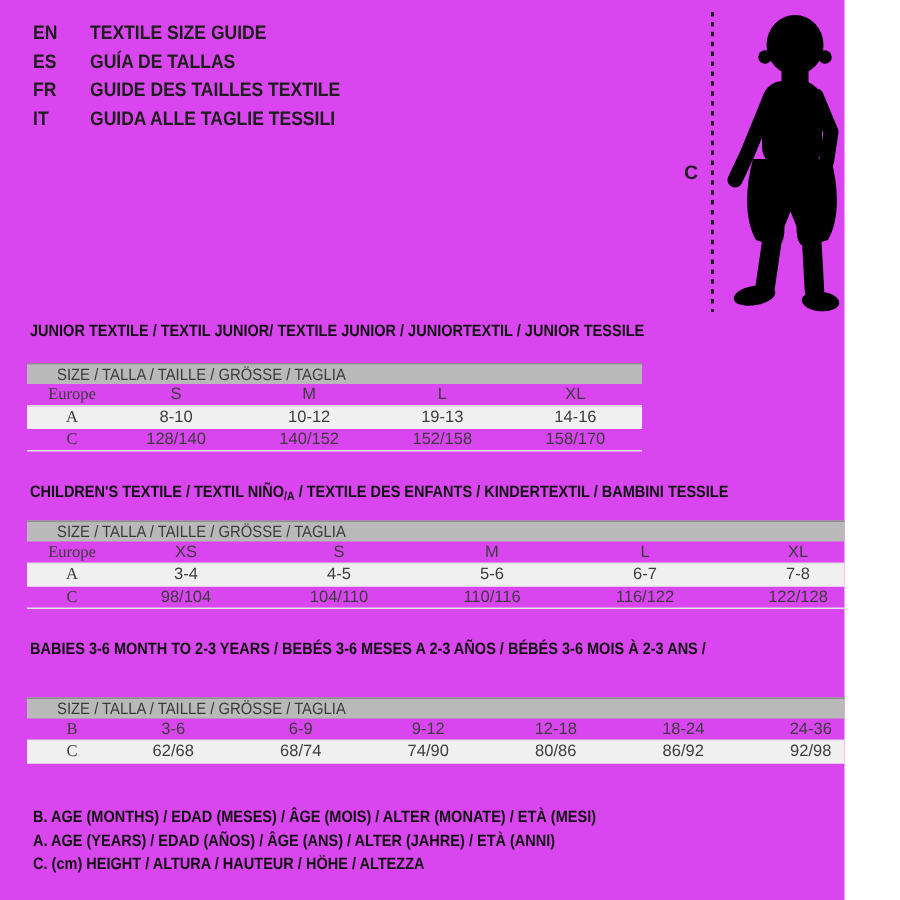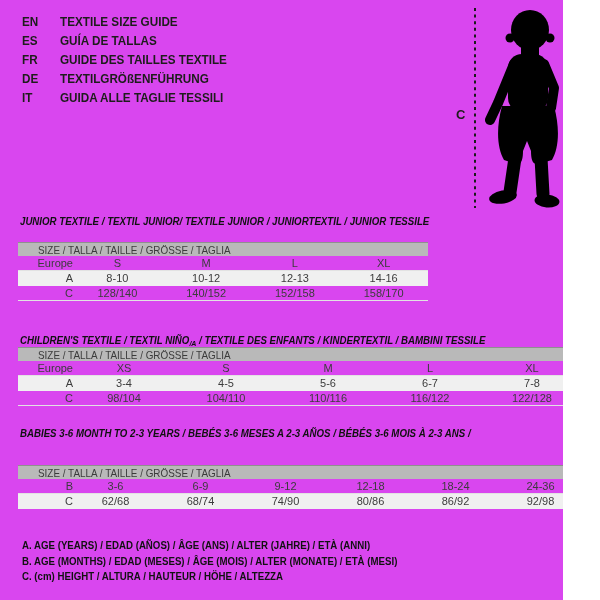--- a/index.html
+++ b/index.html
@@ -15,35 +15,35 @@
   .lang-row { display:flex; height:19px; align-items:center; font-size:13px; font-weight:700; }
   .lang-code { width:38px; flex:0 0 38px; }
   .lang-text { flex:1; }
 
   
   .dash-line { position:absolute; left:473px; top:8px; }
   .c-label { position:absolute; left:456px; top:107px; font-size:13px; font-weight:700; }
   .baby { position:absolute; left:481px; top:8px; }
 
   
-  .tbl-title { position:absolute; left:20px; font-size:11px; font-weight:700; color:#111;font-style:italic; }
+  .tbl-title { position:absolute; left:20px; font-size:11px; font-weight:700; color:#111; }
   .tbl-title .line { display:block; height:16px; line-height:16px; }
   .table { position:absolute; left:18px; }
   .size-bar {
     height:14px; background:#b9b9b9; border-top:1px solid #8f8f8f;
     display:flex; align-items:center; padding-left:20px; box-sizing:border-box;
     font-size:11px; font-weight:400; color:#3b3b3b;
   }
   .trow {
     display:flex; height:15px; align-items:center; box-sizing:border-box;
     font-size:11px; color:#3c3c3c; border-bottom:1px solid #e2e2e2;
   }
   .trow.shaded { background:#f0f0f0; border-bottom:1px solid #f0f0f0; }
   .cell { flex:1; text-align:center; }
-  .cell.lbl { flex:0 0 55px; text-align:right; padding-left:5px; box-sizing:border-box; }
+  .cell.lbl { flex:0 0 55px; text-align:center; padding-left:5px; box-sizing:border-box;font-family:Liberation Serif, serif; }
   .sub { font-size:8px; vertical-align:-2px; }
 
   
   .legend { position:absolute; left:22px; top:538px; }
   .legend-line { display:block; height:15.5px; line-height:15.5px; font-size:11px; font-weight:700; color:#111; }
 </style>
 </head>
 <body>
 
 <div class="canvas">
@@ -53,24 +53,20 @@
       <span class="lang-code cond90">EN</span>
       <span class="lang-text cond90">TEXTILE SIZE GUIDE</span>
     </div>
     <div class="lang-row">
       <span class="lang-code cond90">ES</span>
       <span class="lang-text cond90">GUÍA DE TALLAS</span>
     </div>
     <div class="lang-row">
       <span class="lang-code cond90">FR</span>
       <span class="lang-text cond90">GUIDE DES TAILLES TEXTILE</span>
-    </div>
-    <div class="lang-row">
-      <span class="lang-code cond90">DE</span>
-      <span class="lang-text cond90">TEXTILGRÖßENFÜHRUNG</span>
     </div>
     <div class="lang-row">
       <span class="lang-code cond90">IT</span>
       <span class="lang-text cond90">GUIDA ALLE TAGLIE TESSILI</span>
     </div>
   </div>
 
   <svg class="dash-line" width="4" height="200" viewBox="0 0 4 200">
     <line x1="2" y1="0" x2="2" y2="200" stroke="#1a1a1a" stroke-width="2" stroke-dasharray="3 3.6"></line>
   </svg>
@@ -104,33 +100,33 @@
       <div class="cell lbl">Europe</div>
       <div class="cell">S</div>
       <div class="cell">M</div>
       <div class="cell">L</div>
       <div class="cell">XL</div>
     </div>
     <div class="trow shaded">
       <div class="cell lbl">A</div>
       <div class="cell">8-10</div>
       <div class="cell">10-12</div>
-      <div class="cell">12-13</div>
+      <div class="cell">19-13</div>
       <div class="cell">14-16</div>
     </div>
     <div class="trow">
       <div class="cell lbl">C</div>
       <div class="cell">128/140</div>
       <div class="cell">140/152</div>
       <div class="cell">152/158</div>
       <div class="cell">158/170</div>
     </div>
   </div>
 
-  <div class="tbl-title" style="top:334px;">
+  <div class="tbl-title" style="top:322px;">
     <span class="cond"><span>CHILDREN'S TEXTILE / TEXTIL NIÑO</span><span class="sub">/A</span><span> / TEXTILE DES ENFANTS / KINDERTEXTIL / BAMBINI TESSILE</span></span>
   </div>
   <div class="table" style="top:347px; width:565px;">
     <div class="size-bar">
       <span class="cond90">SIZE / TALLA / TAILLE / GRÖSSE / TAGLIA</span>
     </div>
     <div class="trow">
       <div class="cell lbl">Europe</div>
       <div class="cell">XS</div>
       <div class="cell">S</div>
@@ -177,18 +173,18 @@
       <div class="cell">62/68</div>
       <div class="cell">68/74</div>
       <div class="cell">74/90</div>
       <div class="cell">80/86</div>
       <div class="cell">86/92</div>
       <div class="cell">92/98</div>
     </div>
   </div>
 
   <div class="legend">
+    <span class="legend-line"><span class="cond">B. AGE (MONTHS) / EDAD (MESES) / ÂGE (MOIS) / ALTER (MONATE) / ETÀ (MESI)</span></span>
     <span class="legend-line"><span class="cond">A. AGE (YEARS) / EDAD (AÑOS) / ÂGE (ANS) / ALTER (JAHRE) / ETÀ (ANNI)</span></span>
-    <span class="legend-line"><span class="cond">B. AGE (MONTHS) / EDAD (MESES) / ÂGE (MOIS) / ALTER (MONATE) / ETÀ (MESI)</span></span>
     <span class="legend-line"><span class="cond">C. (cm) HEIGHT / ALTURA / HAUTEUR / HÖHE / ALTEZZA</span></span>
   </div>
 
 </div>
 
 </body></html>

